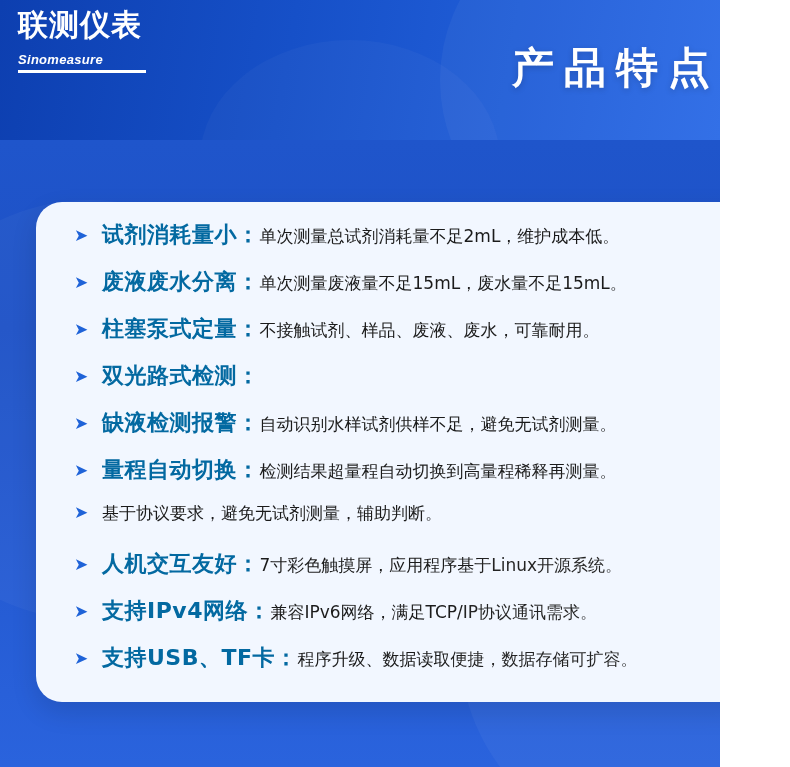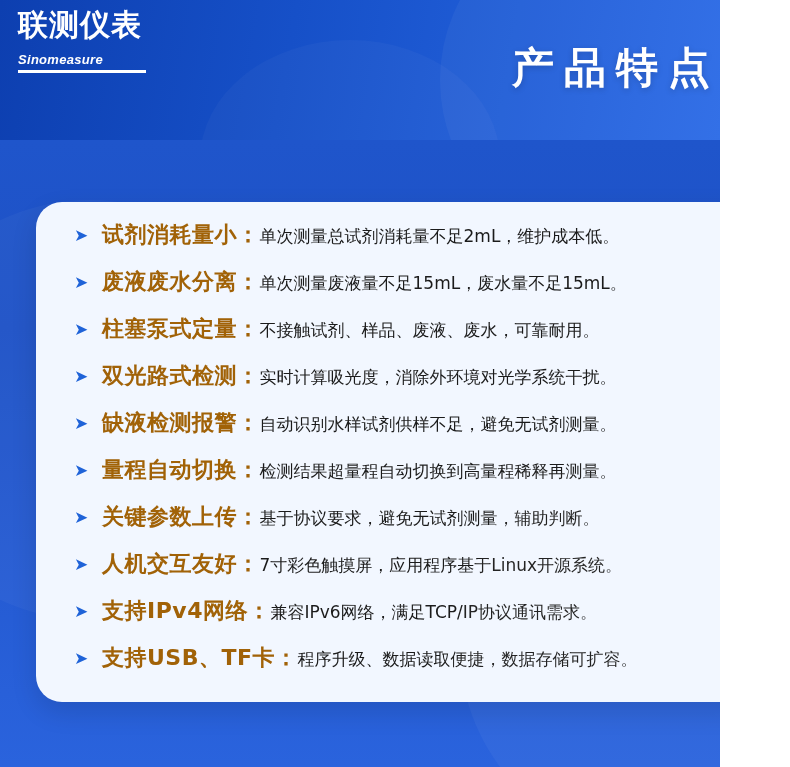--- a/index.html
+++ b/index.html
@@ -149,21 +149,21 @@
     width: 22px;
     margin-right: 6px;
     color: #1f63d8;
     font-size: 17px;
     line-height: 1;
     position: relative;
     top: -1px;
   }
   .feature-title {
     flex: 0 0 auto;
-    color: #a16207;
+    color: #0369a1;
     font-size: 22px;
     font-weight: bold;
     letter-spacing: 0.5px;
     white-space: nowrap;
     font-family: "DejaVu Sans", "Liberation Sans", sans-serif;
   }
   .feature-desc {
     flex: 1 1 auto;
     color: #1b1b1b;
     font-size: 17px;
@@ -203,38 +203,36 @@
 
         <li class="feature-row">
           <span class="arrow-icon">➤</span>
           <span class="feature-title">柱塞泵式定量：</span>
           <span class="feature-desc">不接触试剂、样品、废液、废水，可靠耐用。</span>
         </li>
 
         <li class="feature-row">
           <span class="arrow-icon">➤</span>
           <span class="feature-title">双光路式检测：</span>
-          <span class="feature-desc">实时计算吸光度，消除外环境对光学系统干扰。</span>
         </li>
 
         <li class="feature-row">
           <span class="arrow-icon">➤</span>
           <span class="feature-title">缺液检测报警：</span>
           <span class="feature-desc">自动识别水样试剂供样不足，避免无试剂测量。</span>
         </li>
 
         <li class="feature-row">
           <span class="arrow-icon">➤</span>
           <span class="feature-title">量程自动切换：</span>
           <span class="feature-desc">检测结果超量程自动切换到高量程稀释再测量。</span>
         </li>
 
         <li class="feature-row">
           <span class="arrow-icon">➤</span>
-          <span class="feature-title">关键参数上传：</span>
           <span class="feature-desc">基于协议要求，避免无试剂测量，辅助判断。</span>
         </li>
 
         <li class="feature-row">
           <span class="arrow-icon">➤</span>
           <span class="feature-title">人机交互友好：</span>
           <span class="feature-desc">7寸彩色触摸屏，应用程序基于Linux开源系统。</span>
         </li>
 
         <li class="feature-row">

